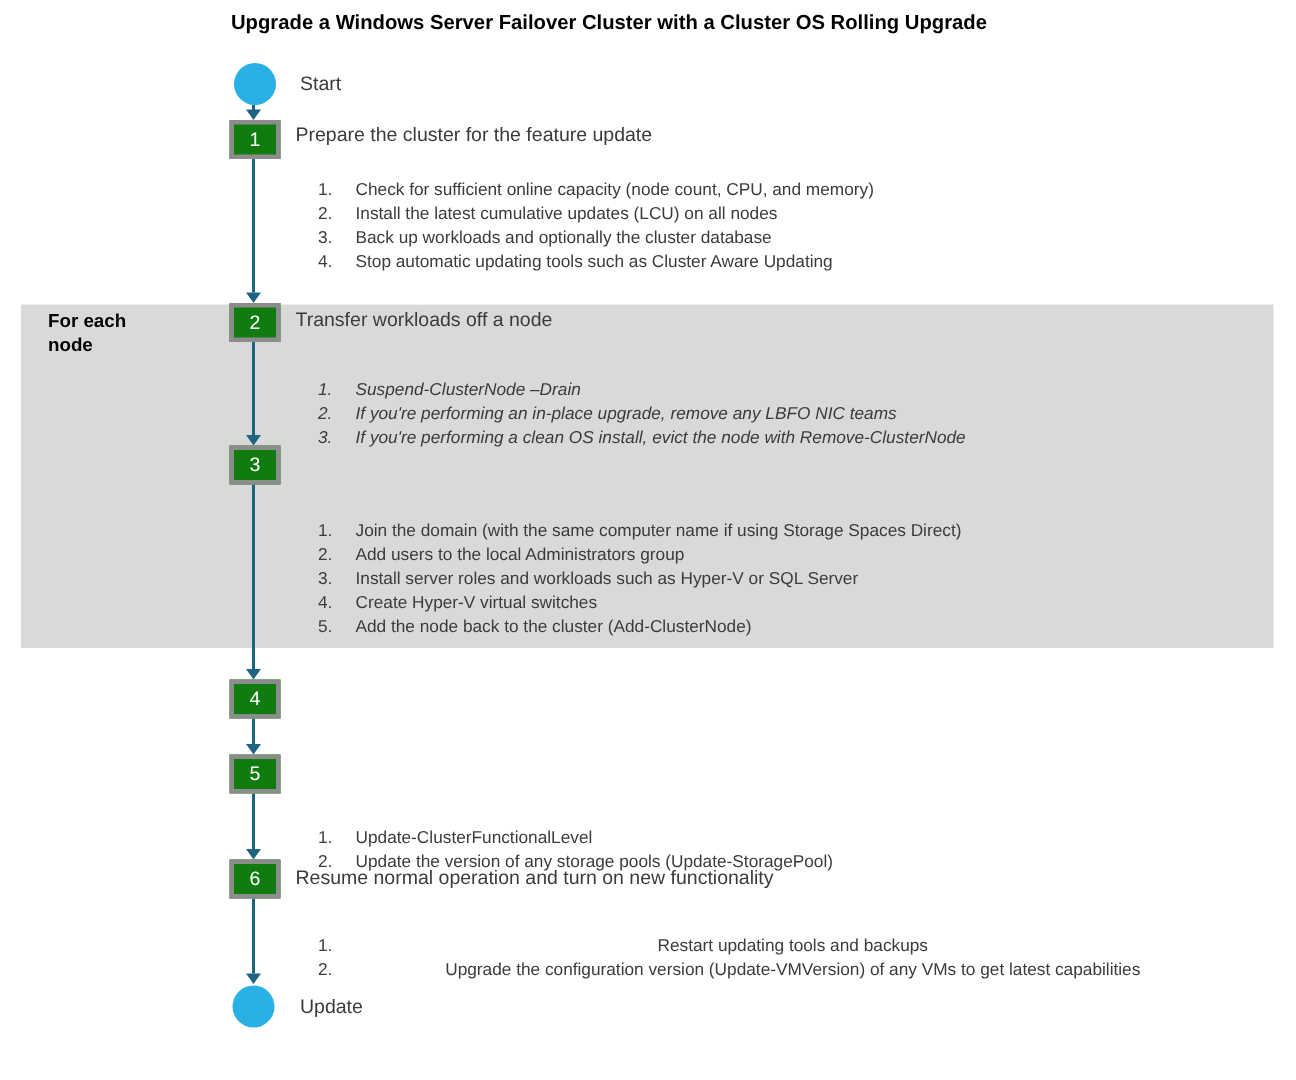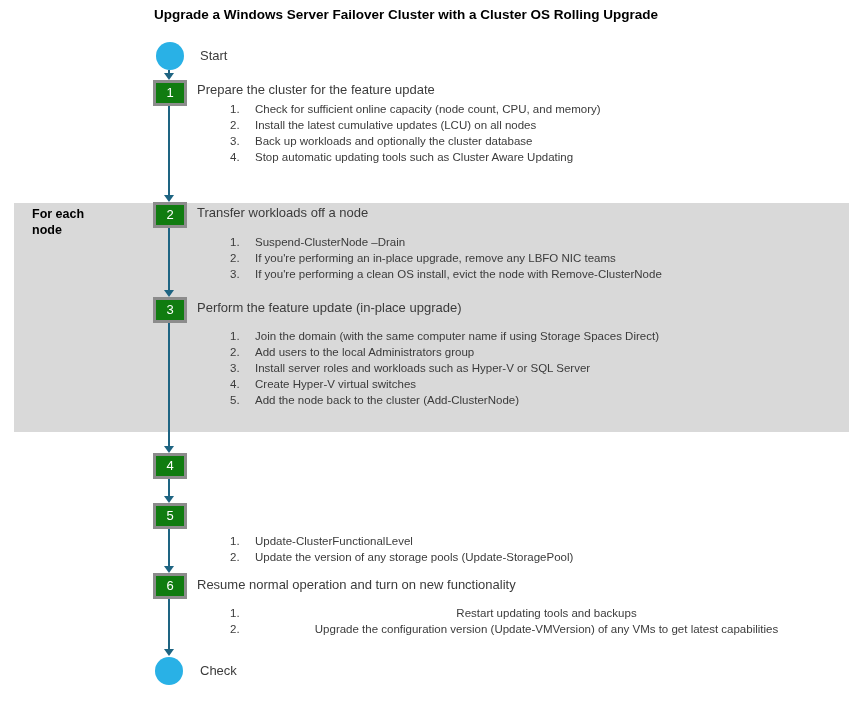--- a/index.html
+++ b/index.html
@@ -43,22 +43,22 @@
     position:absolute; left:197px; font-size:13px; color:var(--ink);
     white-space:nowrap;
   }
   .vline{ position:absolute; left:168px; width:2px; background:var(--arrow); }
   .ahead{
     position:absolute; left:164px; width:0; height:0;
     border-left:5px solid transparent; border-right:5px solid transparent;
     border-top:7px solid var(--arrow);
   }
   .sublist{
-    position:absolute; left:228px; width:610px;
-    font-size:11.5px; color:var(--ink); line-height:16px;
+    position:absolute; left:210px; width:610px;
+    font-size:11.5px; color:var(--ink); line-height:16px;margin-top:18px;
   }
   .sublist ol{ margin:0; padding:0; list-style:none; counter-reset:item; }
   .sublist li{ position:relative; padding-left:27px; counter-increment:item; }
   .sublist li::before{ content:counter(item) "."; position:absolute; left:2px; }
   .intro{ padding-left:2px; }
 </style>
 </head>
 <body>
 
 <div class="canvas">
@@ -98,30 +98,29 @@
     <ol>
         <li>Check for sufficient online capacity (node count, CPU, and memory)</li>
         <li>Install the latest cumulative updates (LCU) on all nodes</li>
         <li>Back up workloads and optionally the cluster database</li>
         <li>Stop automatic updating tools such as Cluster Aware Updating</li>
       </ol>
   </div>
 
   <div class="step-badge" style="top:202px;">2</div>
   <div class="step-title" style="top:205px;">Transfer workloads off a node</div>
-  <div class="sublist" style="top:234px;">
+  <div class="sublist" style="top:234px;font-style:italic;">
     <ol>
         <li>Suspend-ClusterNode –Drain</li>
         <li>If you're performing an in-place upgrade, remove any LBFO NIC teams</li>
         <li>If you're performing a clean OS install, evict the node with Remove-ClusterNode</li>
       </ol>
   </div>
 
   <div class="step-badge" style="top:297px;">3</div>
-  <div class="step-title" style="top:300px;">Perform the feature update (in-place upgrade)</div>
   <div class="sublist" style="top:328px;">
     <ol>
         <li>Join the domain (with the same computer name if using Storage Spaces Direct)</li>
         <li>Add users to the local Administrators group</li>
         <li>Install server roles and workloads such as Hyper-V or SQL Server</li>
         <li>Create Hyper-V virtual switches</li>
         <li>Add the node back to the cluster (Add-ClusterNode)</li>
       </ol>
   </div>
 
@@ -138,15 +137,15 @@
   <div class="step-badge" style="top:573px;">6</div>
   <div class="step-title" style="top:577px;">Resume normal operation and turn on new functionality</div>
   <div class="sublist" style="top:605px;text-align:center;">
     <ol>
         <li>Restart updating tools and backups</li>
         <li>Upgrade the configuration version (Update-VMVersion) of any VMs to get latest capabilities</li>
       </ol>
   </div>
 
   <div class="terminal" style="left:155px; top:657px;"></div>
-  <div class="terminal-label" style="top:663px;">Check</div>
+  <div class="terminal-label" style="top:663px;">Update</div>
 
 </div>
 
 </body></html>

